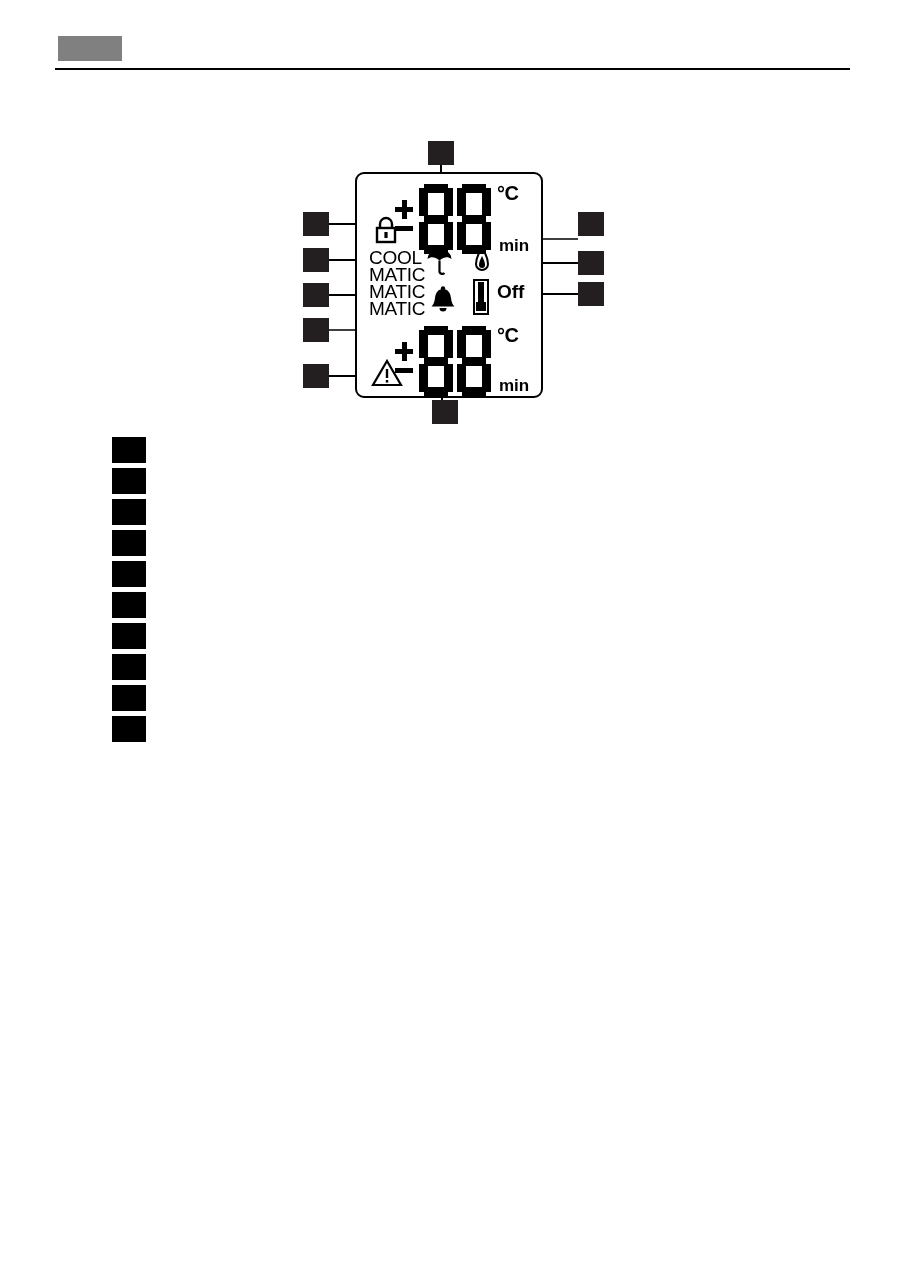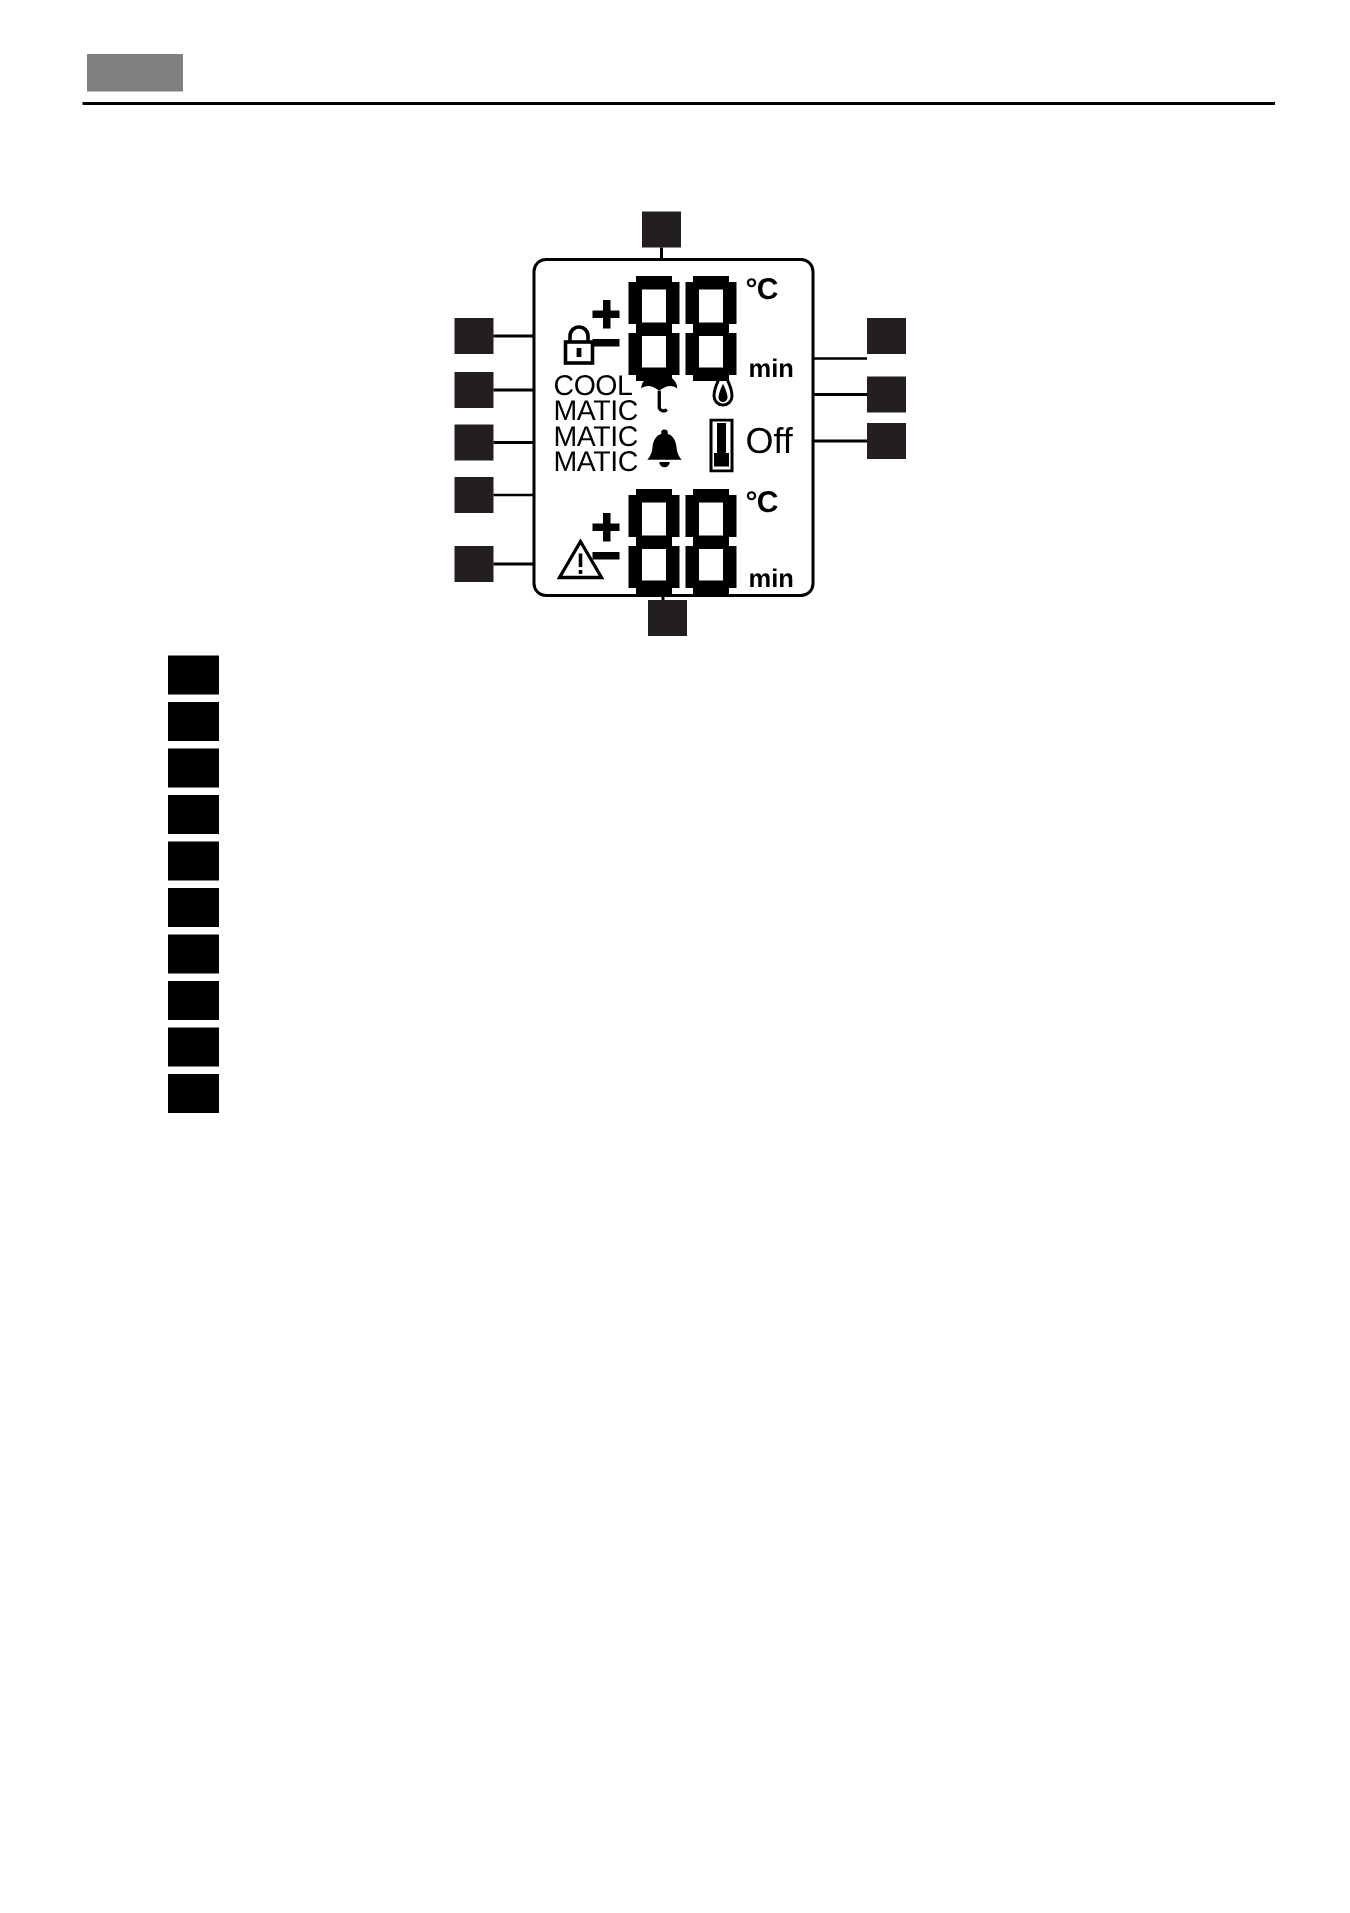--- a/index.html
+++ b/index.html
@@ -53,21 +53,21 @@
   .pm{position:absolute;width:18px;height:44px;}
   .pm .pbar{position:absolute;background:#000;}
   .pm .ph{left:0;top:7px;width:18px;height:5px;}
   .pm .pv{left:6.5px;top:0px;width:5px;height:19px;}
   .pm .mh{left:0;top:26px;width:18px;height:5px;}
 
   .unitC{position:absolute;font-size:20px;font-weight:bold;letter-spacing:-0.5px;}
   .unitMin{position:absolute;font-size:17px;font-weight:bold;}
 
   .word{position:absolute;font-size:19px;font-weight:normal;letter-spacing:-0.3px;line-height:15px;}
-  .offword{position:absolute;font-size:24px;font-weight:normal;}
+  .offword{position:absolute;font-size:19px;font-weight:bold;}
 
   .ico{position:absolute;}
 
   
   .listbox{position:absolute;left:112px;top:437px;}
   .listbox .item{width:34px;height:26px;background:#000;margin-bottom:5px;}
 </style>
 </head>
 <body>
 

